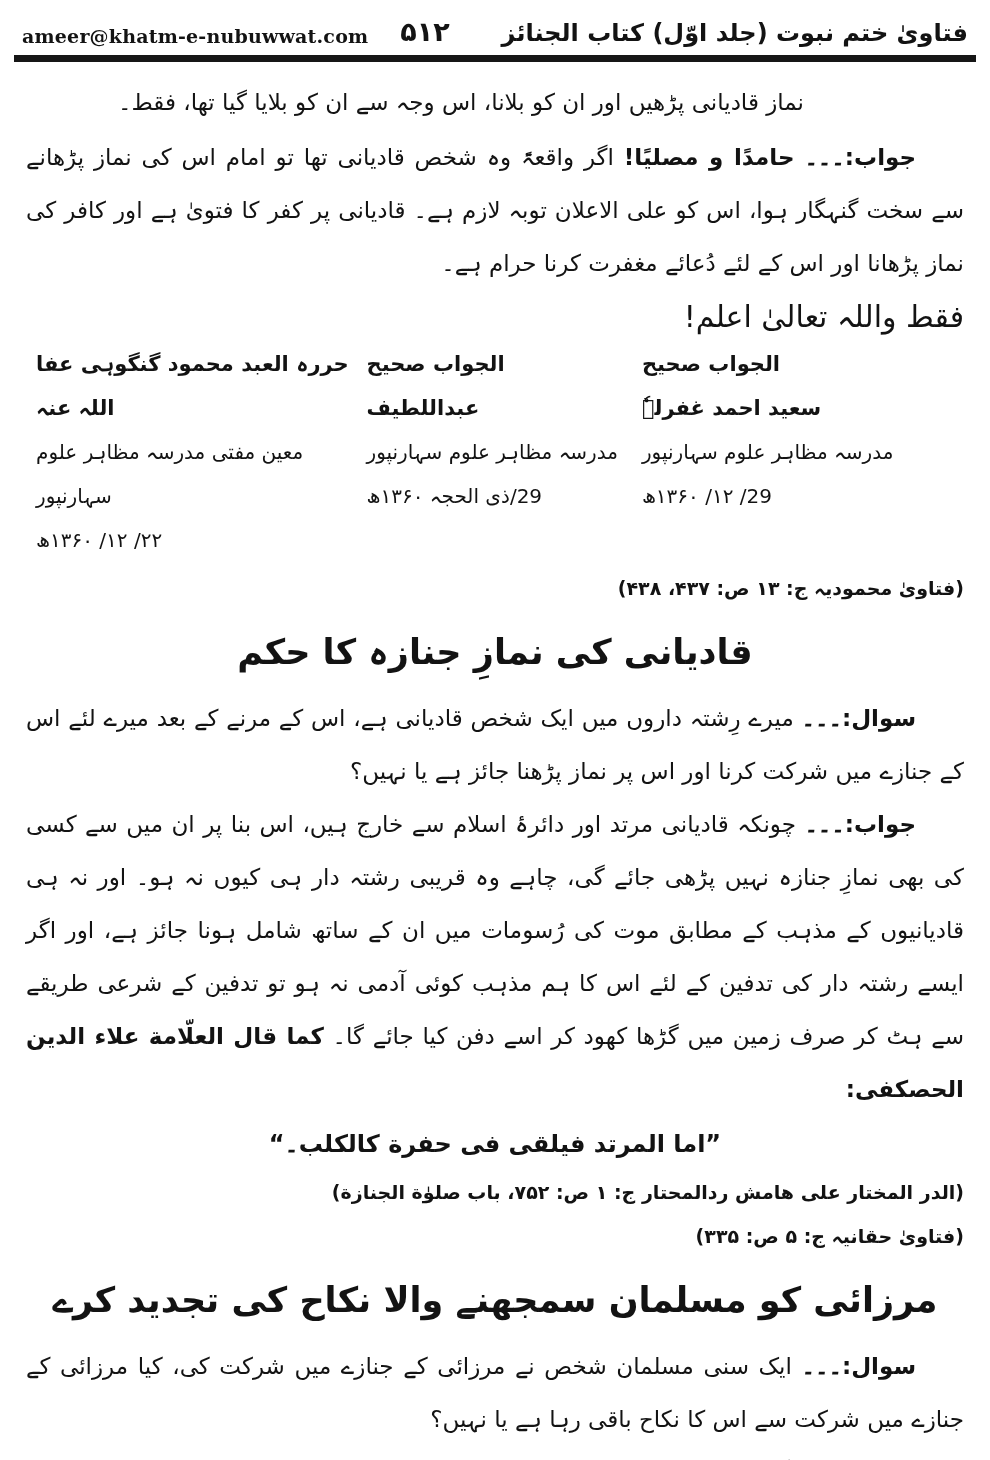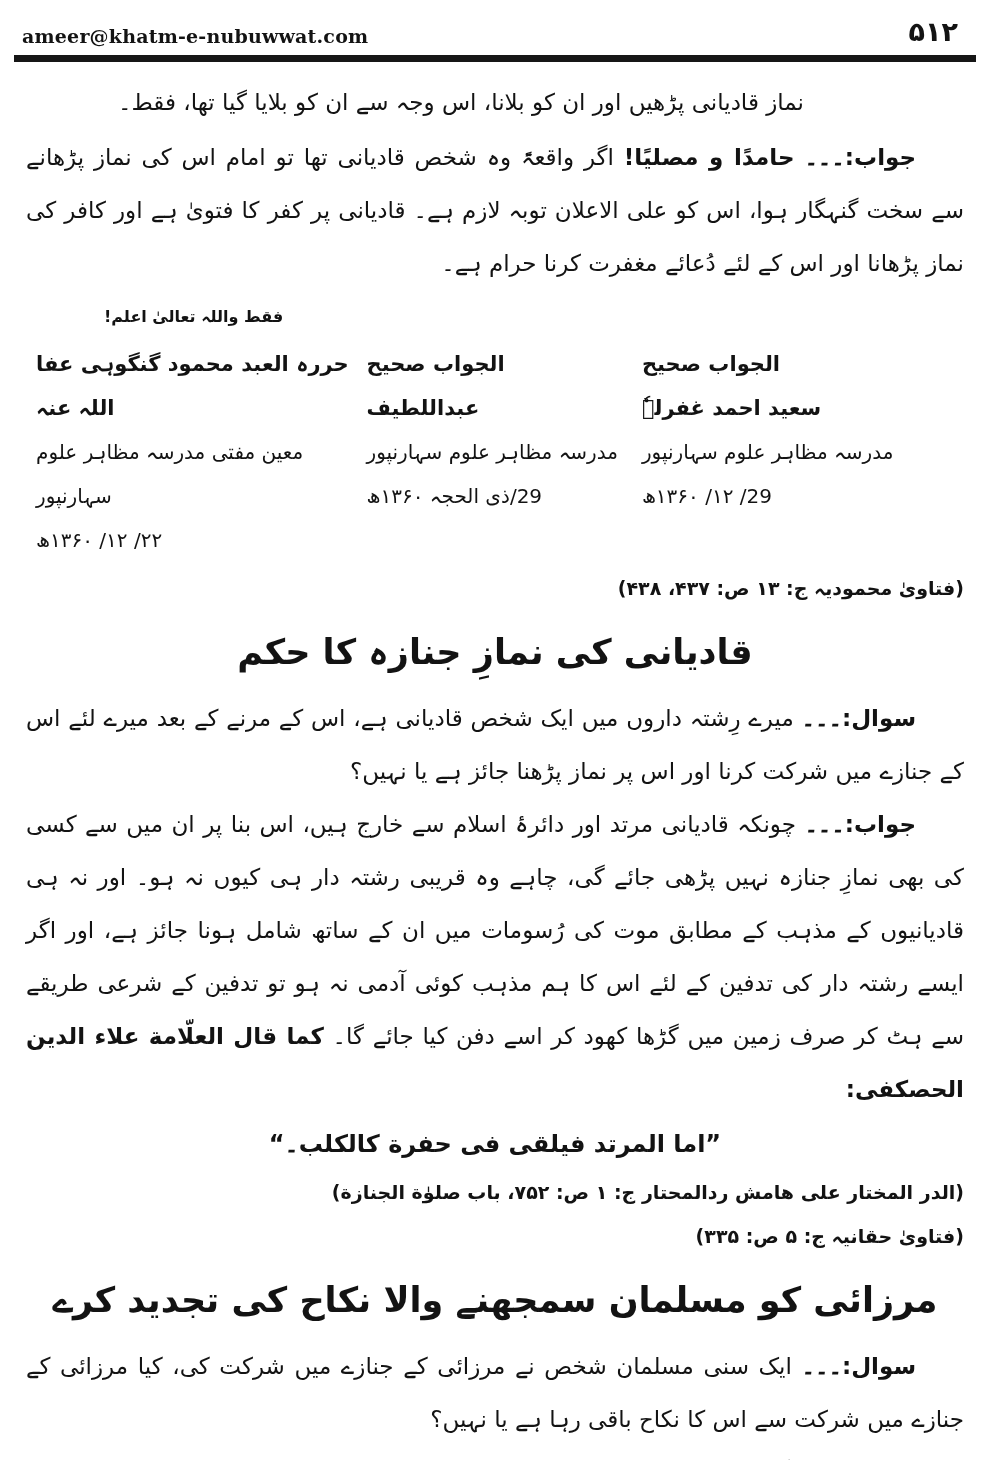--- a/index.html
+++ b/index.html
@@ -27,22 +27,22 @@
   .rule-double{
     height:9px;margin:2px 14px 0 14px;
     border-top:3px solid #161616;border-bottom:4px solid #161616;
   }
   
   .body{padding:14px 26px 0 26px;font-size:23px;line-height:53px;}
   .cont-line{text-align:right;padding-right:160px;margin-bottom:2px;}
   p.para{margin:0;text-align:justify;text-indent:48px;}
   .b{font-weight:bold;}
   .closing-line{
-    text-align:left;padding-left:78px;font-weight:bold;
-    font-size:16px;line-height:46px;margin-top:4px;
+    text-align:right;padding-left:78px;font-weight:normal;
+    font-size:30px;line-height:46px;margin-top:4px;
   }
   
   .sig-grid{
     display:flex;align-items:flex-start;
     margin:2px 10px 6px 10px;line-height:44px;font-size:20px;
   }
   .sig-col{text-align:left;}
   .sig-col.c-right{width:34%;}
   .sig-col.c-mid{width:30%;}
   .sig-col.c-left{width:36%;}
@@ -61,20 +61,21 @@
   .quote-line{
     text-align:center;font-weight:bold;font-size:24px;line-height:52px;margin-top:2px;
   }
 </style>
 </head>
 <body>
 
 <div class="page">
 
   <div class="header">
+    <div class="header-title">فتاویٰ ختم نبوت (جلد اوّل) کتاب الجنائز</div>
     <div class="header-pageno">۵۱۲</div>
     <div class="header-email">ameer@khatm-e-nubuwwat.com</div>
   </div>
   <div class="rule-double"></div>
 
   <div class="body">
 
     <div class="cont-line">نماز قادیانی پڑھیں اور ان کو بلانا، اس وجہ سے ان کو بلایا گیا تھا، فقط۔</div>
 
     <p class="para"><span class="b">جواب:۔۔۔</span> <span class="b">حامدًا و مصلیًا!</span> <span>اگر واقعۃً وہ شخص قادیانی تھا تو امام اس کی نماز پڑھانے سے سخت گنہگار ہوا، اس کو علی الاعلان توبہ لازم ہے۔ قادیانی پر کفر کا فتویٰ ہے اور کافر کی نماز پڑھانا اور اس کے لئے دُعائے مغفرت کرنا حرام ہے۔</span></p>

